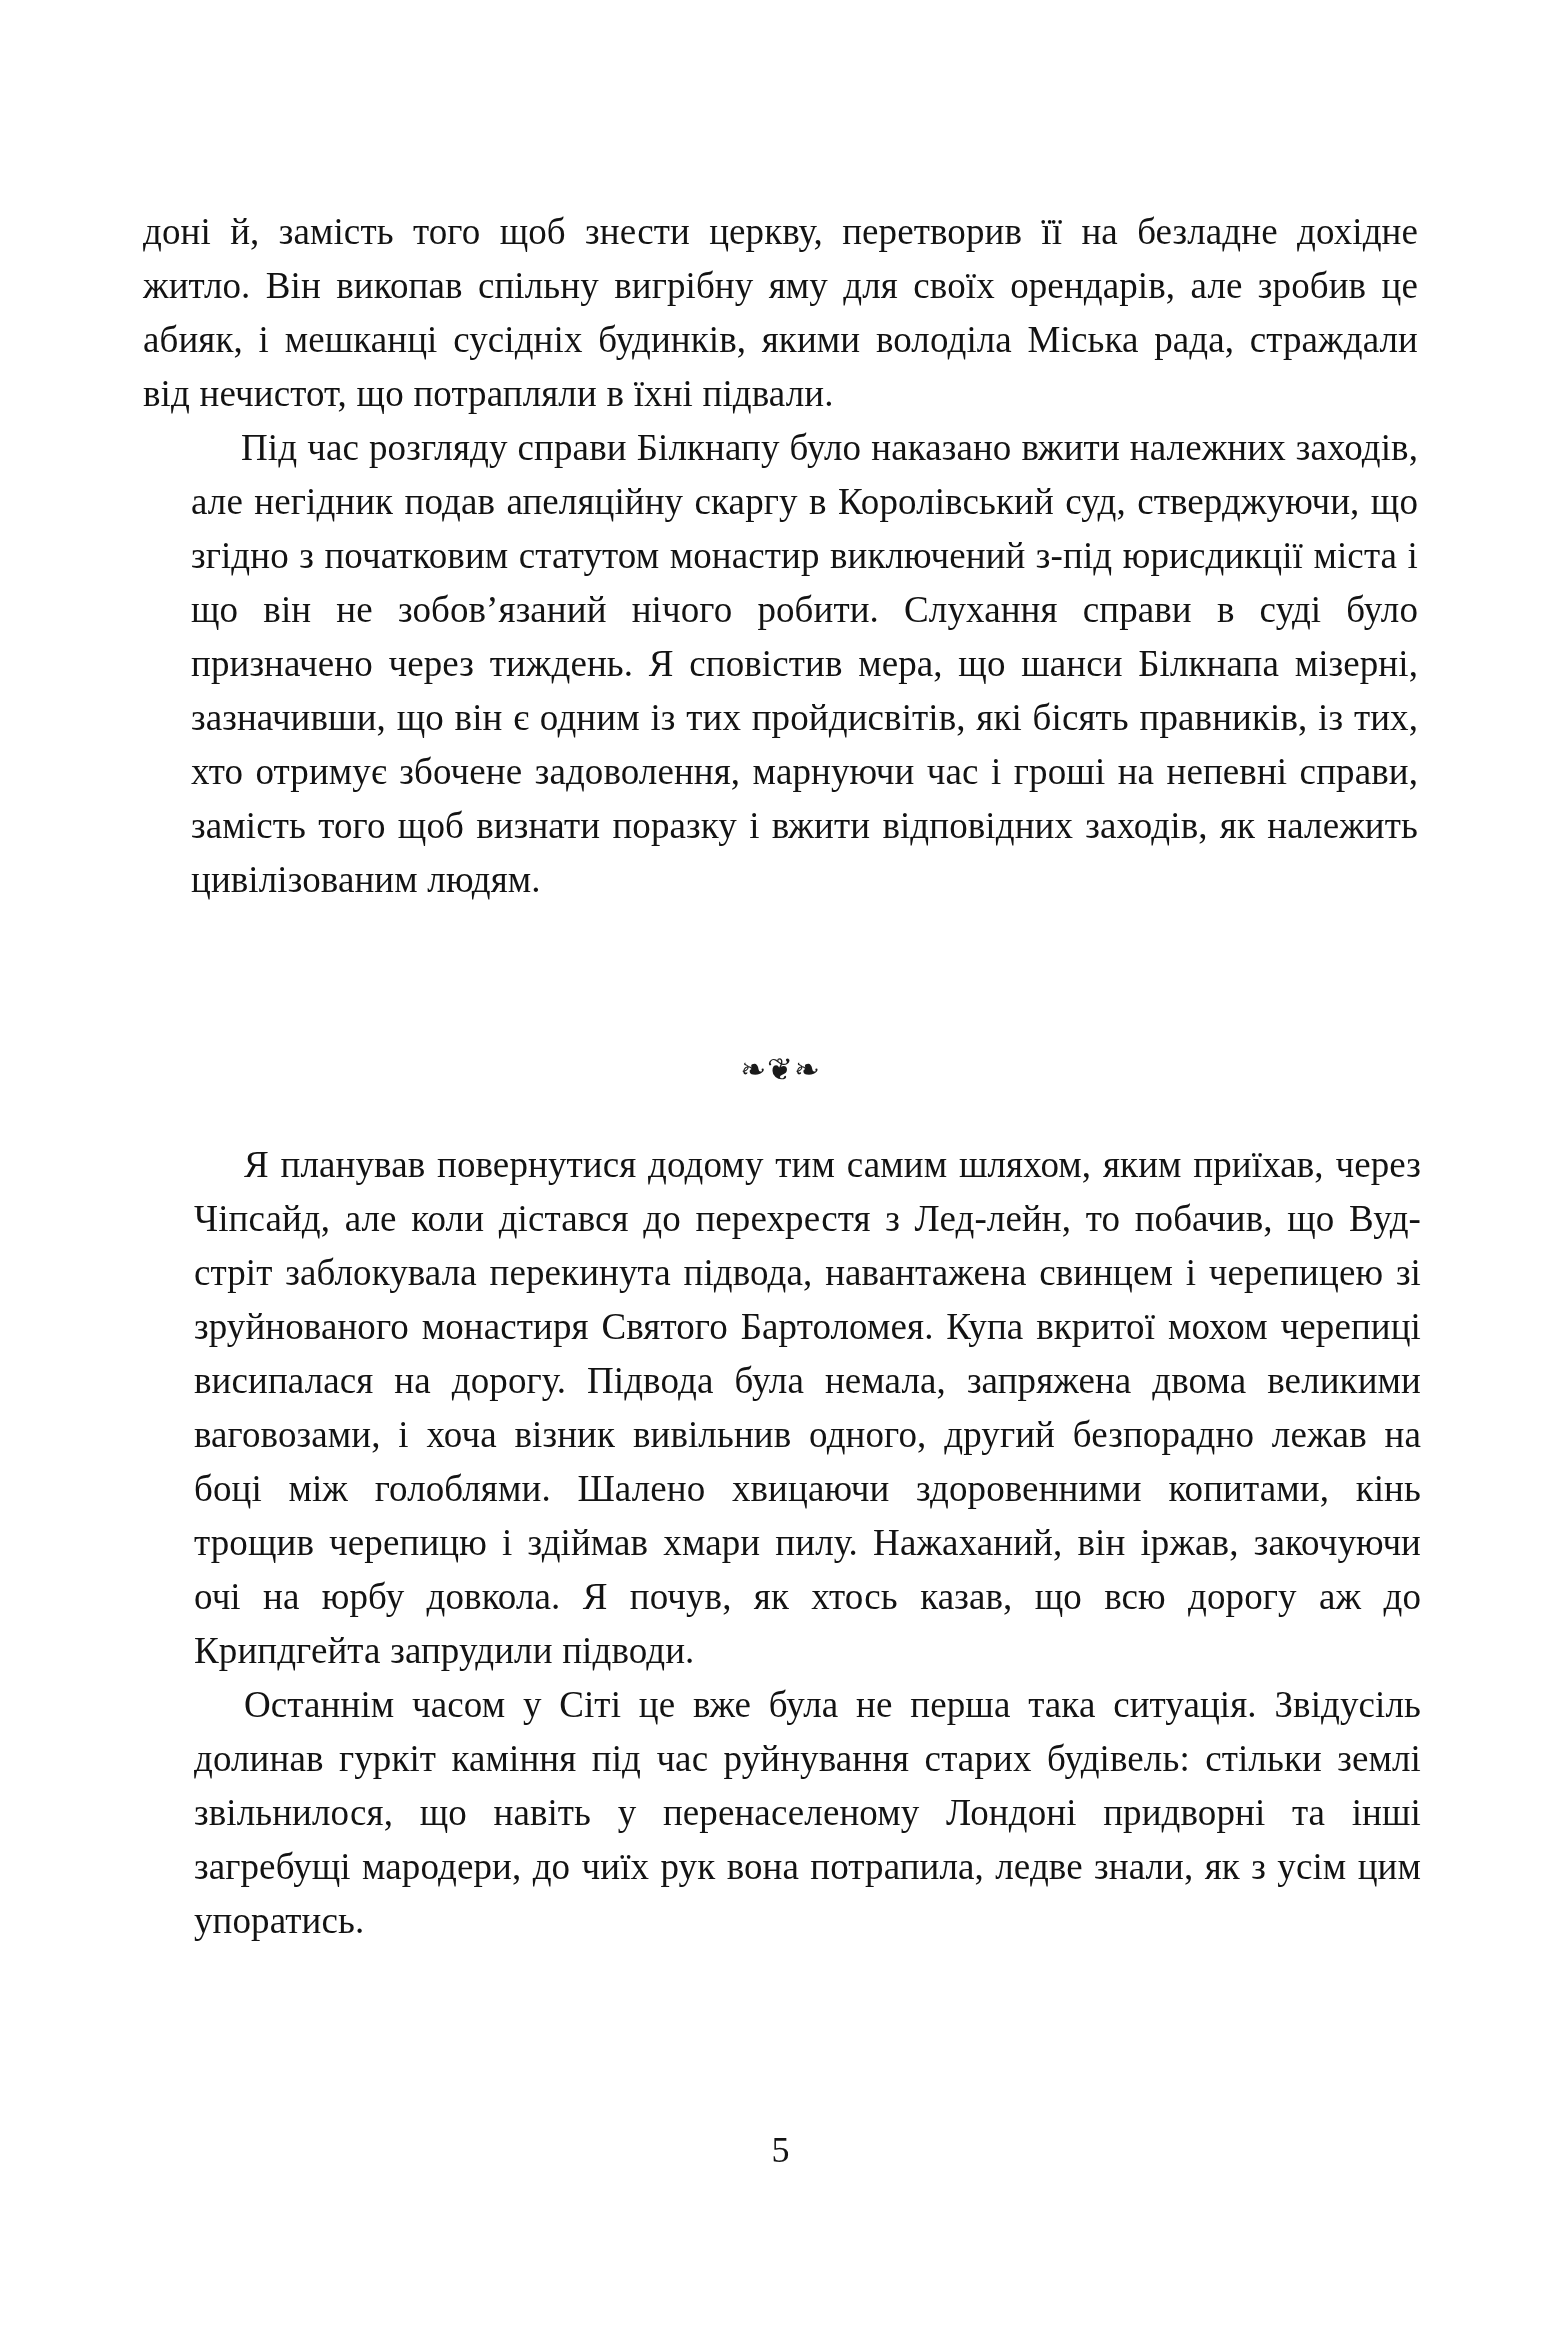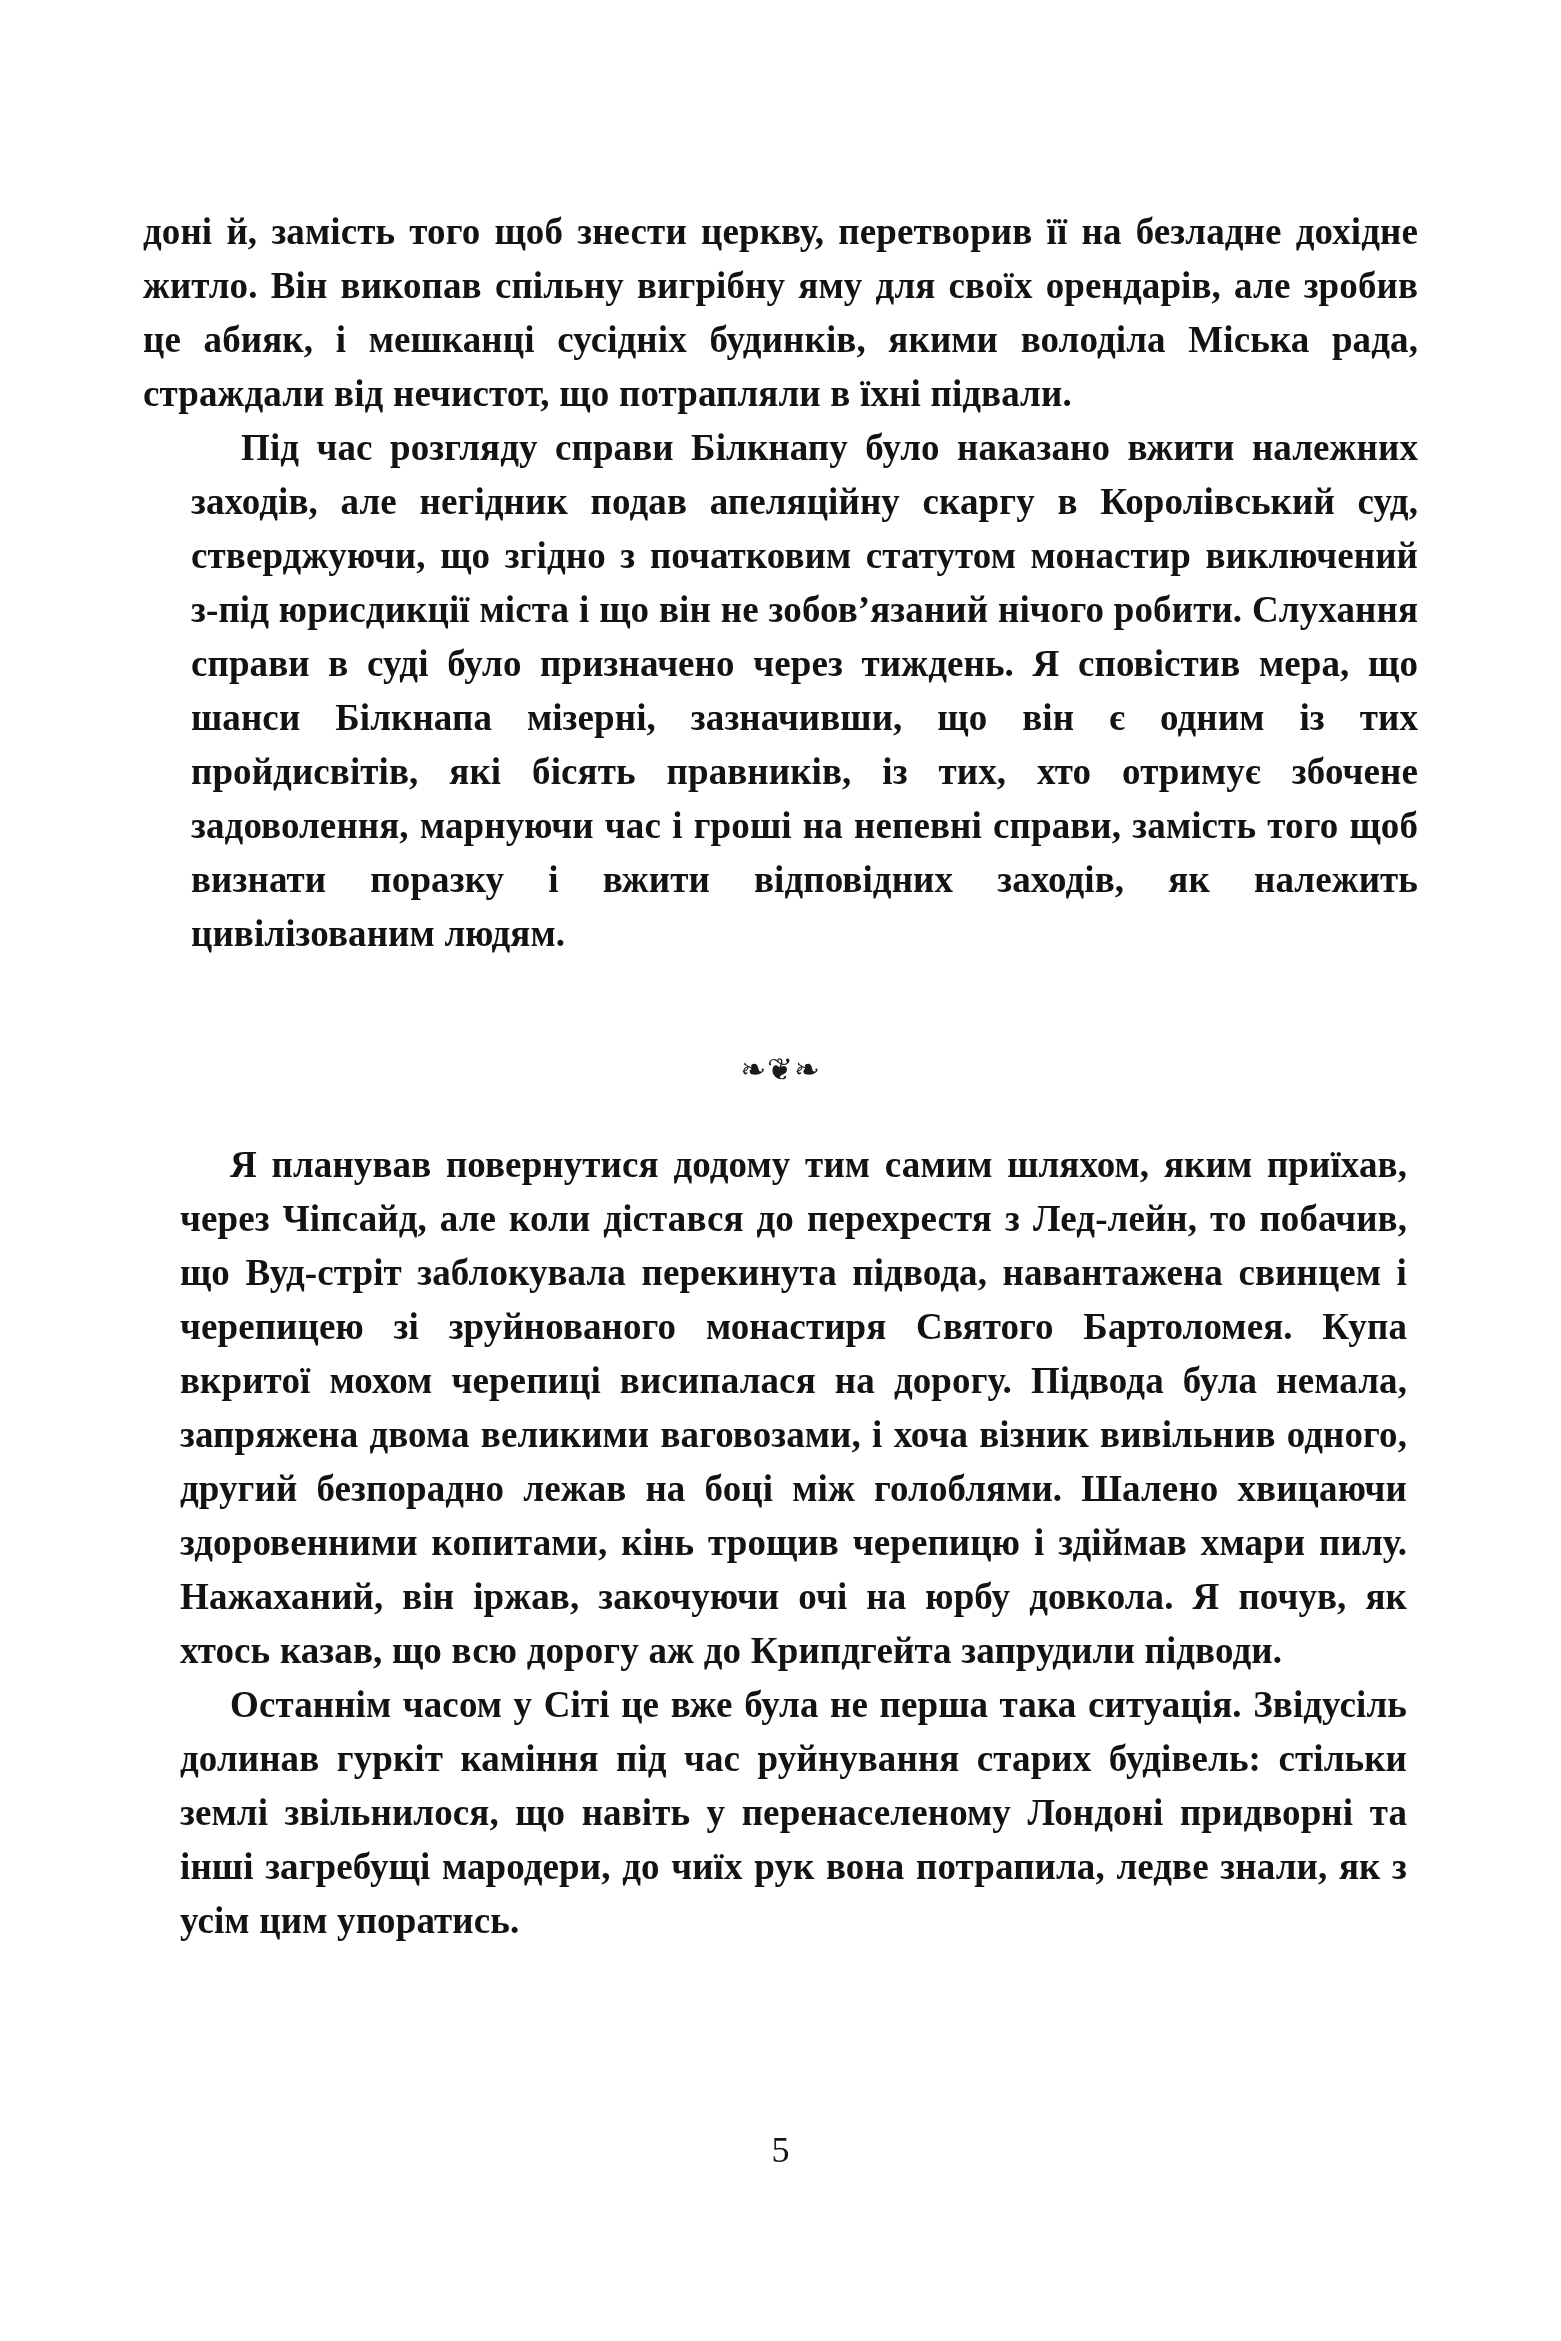--- a/index.html
+++ b/index.html
@@ -33,21 +33,21 @@
   p.para {
     margin: 0;
     padding: 0;
     font-size: 37px;
     line-height: 54px;
     text-align: justify;
     text-justify: inter-word;
     letter-spacing: 0.1px;
     word-spacing: 0.3px;
     color: #131313;
-    font-weight: 700;
+    font-weight: 400;
     hyphens: manual;
   }
 
   p.indent {
     text-indent: 50px;
     margin-left: 48px;
   }
 
   
   .ornament-wrap {
@@ -62,21 +62,21 @@
     font-size: 31px;
     line-height: 31px;
     color: #1a1a1a;
     letter-spacing: 0.8px;
     font-family: "DejaVu Serif", "Liberation Serif", serif;
     white-space: nowrap;
   }
 
   .block-two {
     position: absolute;
-    left: 132px;
+    left: 146px;
     top: 1138px;
     width: 1275px;
   }
 
   .folio {
     position: absolute;
     left: 0;
     top: 2129px;
     width: 1561px;
     text-align: center;

